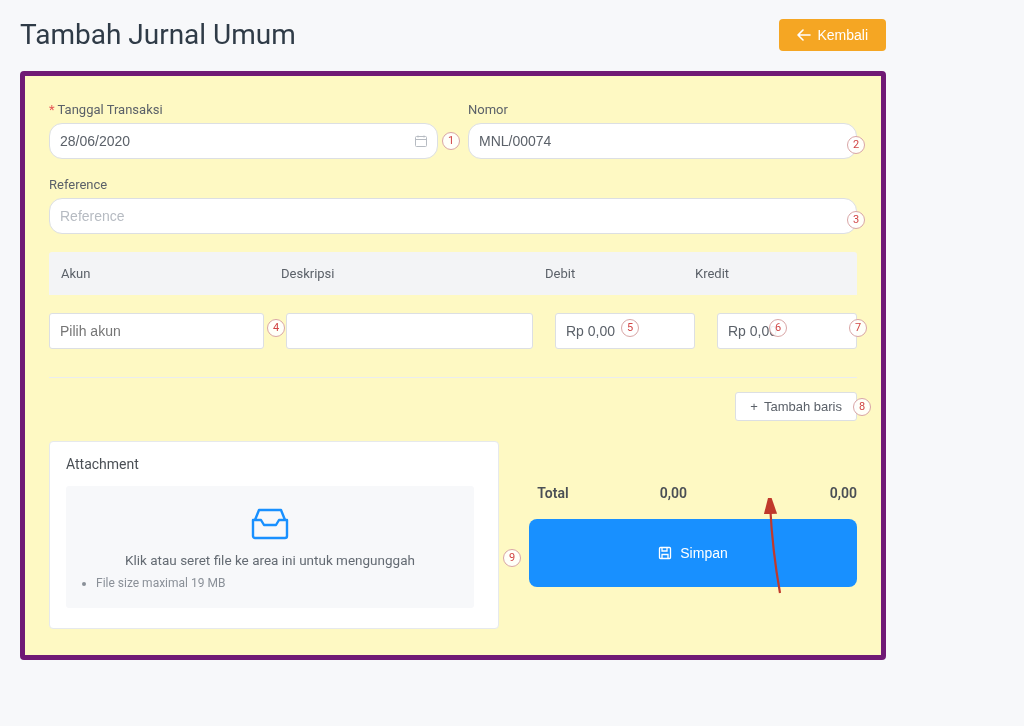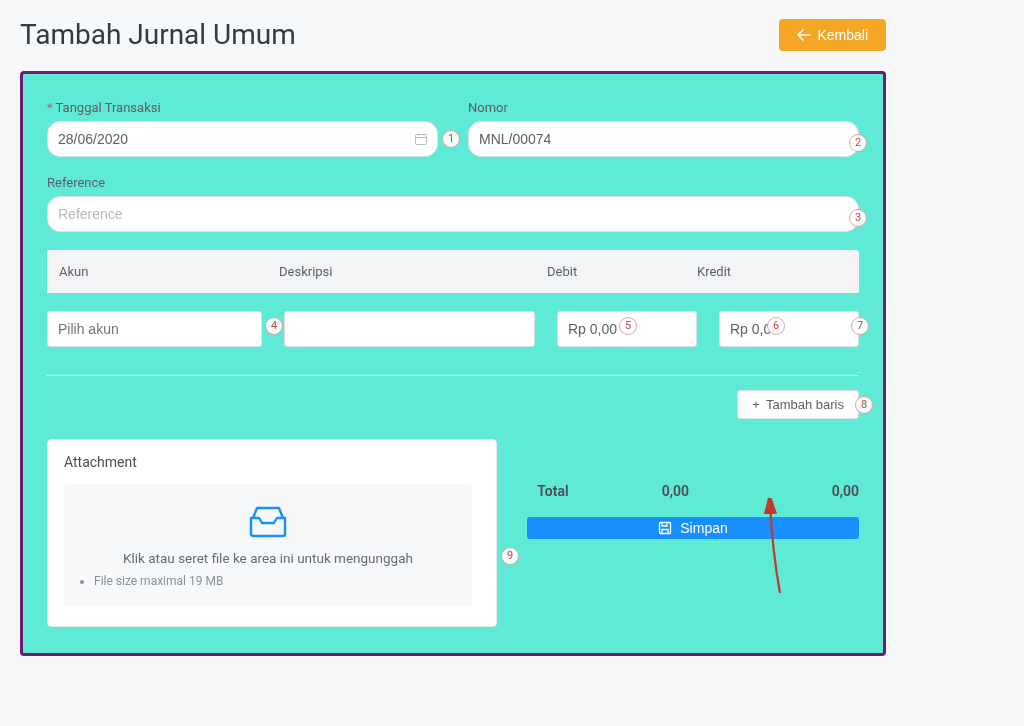--- a/index.html
+++ b/index.html
@@ -32,22 +32,22 @@
     border: none;
     border-radius: 4px;
     padding: 8px 18px;
     font-size: 14px;
     cursor: pointer;
     display: inline-flex;
     align-items: center;
     gap: 6px;
   }
   .card {
-    background: #5eead4;
-    border: 3px solid #701a75;
+    background: #fef9c3;
+    border: 5px solid #701a75;
     border-radius: 4px;
     padding: 26px 24px;
     position: relative;
   }
   .form-row {
     display: flex;
     gap: 30px;
     margin-bottom: 18px;
   }
   .form-col { flex: 1; position: relative; }
@@ -175,22 +175,22 @@
     padding: 4px 0 18px 0;
   }
   .tot-label { flex: 1; text-align: center; }
   .tot-debit { width: 110px; text-align: right; }
   .tot-kredit { width: 110px; text-align: right; margin-left: 60px; }
   .btn-save {
     width: 100%;
     background: #1890ff;
     color: #fff;
     border: none;
-    border-radius: 3px;
-    padding: 3px 0;
+    border-radius: 8px;
+    padding: 26px 0;
     font-size: 14px;
     cursor: pointer;
     display: flex;
     align-items: center;
     justify-content: center;
     gap: 8px;
   }
   
   .anno {
     position: absolute;

